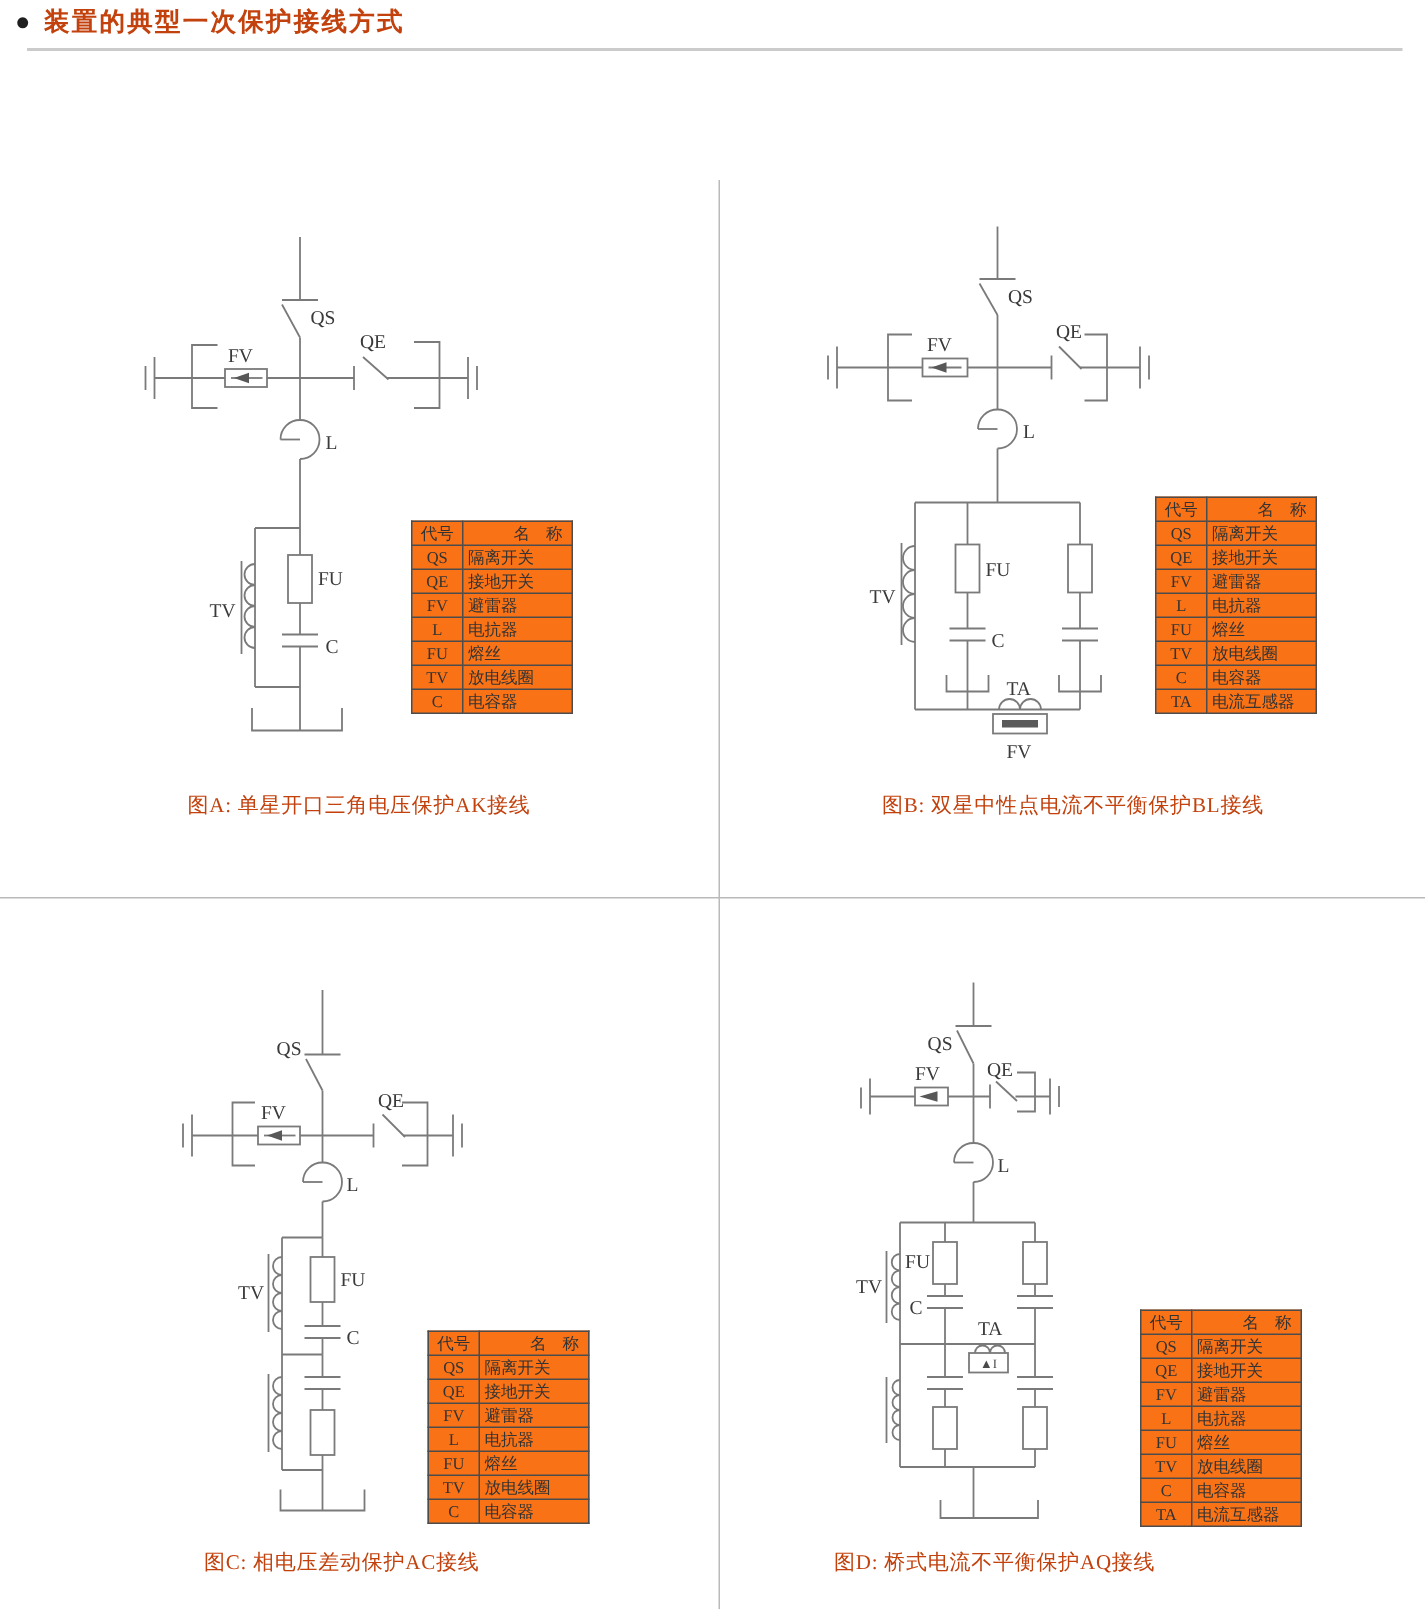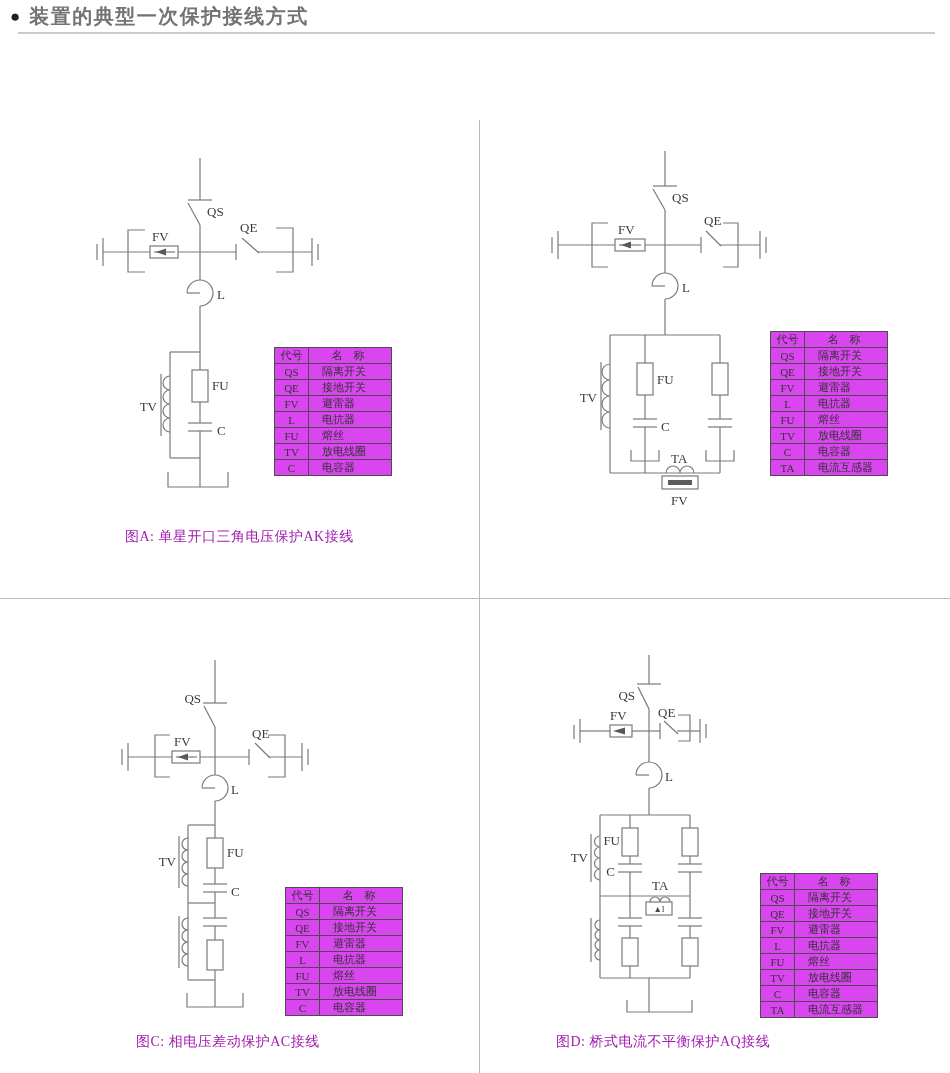--- a/index.html
+++ b/index.html
@@ -1,39 +1,39 @@
 <!DOCTYPE html>
 <html><head>
 <meta charset="utf-8">
 <style>
   html,body{margin:0;padding:0;background:#fff;}
   .page{position:relative;width:950px;height:1073px;background:#ffffff;overflow:hidden;
         font-family:"Liberation Serif","DejaVu Serif",serif;}
   .hdr{position:absolute;left:10px;top:3px;display:flex;align-items:center;gap:9px;}
   .bullet{font-size:17px;color:#1f1f1f;line-height:1;}
   .title{font-family:Liberation Sans, sans-serif;font-weight:bold;
-         font-size:20px;color:#737373;margin:0;letter-spacing:1.5px;}
+         font-size:17px;color:#c2410c;margin:0;letter-spacing:1.5px;}
   .title-rule{position:absolute;left:18px;top:32px;width:917px;height:2px;background:#cbcbcb;}
   .div-v{position:absolute;left:479px;top:120px;width:1px;height:953px;background:#bababa;}
   .div-h{position:absolute;left:0;top:598px;width:950px;height:1px;background:#bababa;}
   svg.circ{position:absolute;overflow:visible;}
   svg.circ line, svg.circ path{stroke:#7a7a7a;stroke-width:1.2;fill:none;}
   svg.circ rect{stroke:#7a7a7a;stroke-width:1.2;fill:#ffffff;}
   svg.circ rect.dark{stroke:none;fill:#5a5a5a;}
   svg.circ polygon{fill:#585858;stroke:none;}
   svg.circ text{fill:#3a3a3a;font-family:"Liberation Serif","DejaVu Serif",serif;font-size:13px;}
   svg.circ text.sym{font-size:8.5px;fill:#4a4a4a;}
-  table.legend{position:absolute;border-collapse:collapse;background:#d946ef;
+  table.legend{position:absolute;border-collapse:collapse;background:#f97316;
                font-size:11px;color:#333;table-layout:fixed;}
   table.legend td{border:1px solid #4c4c4c;height:14px;padding:0 2px;text-align:center;
                   white-space:nowrap;overflow:hidden;}
   table.legend td.code{width:29px;}
-  table.legend td.name{width:67px;text-align:left;padding-left:13px;}
-  table.legend td.name.hd{text-align:center;padding-left:2px;letter-spacing:4px;}
-  .caption{position:absolute;font-size:14px;color:#a21caf;letter-spacing:.5px;white-space:nowrap;}
+  table.legend td.name{width:67px;text-align:left;padding-left:3px;}
+  table.legend td.name.hd{text-align:right;padding-left:2px;letter-spacing:4px;}
+  .caption{position:absolute;font-size:14px;color:#c2410c;letter-spacing:.5px;white-space:nowrap;}
 </style>
 </head>
 <body>
 
 <div class="page">
 
   <div class="hdr">
     <span class="bullet">●</span>
     <h1 class="title">装置的典型一次保护接线方式</h1>
   </div>
@@ -265,20 +265,21 @@
     <tr>
       <td class="code">C</td>
       <td class="name">电容器</td>
         </tr>
     <tr>
       <td class="code">TA</td>
       <td class="name">电流互感器</td>
         </tr>
   </tbody>
     </table>
+  <div class="caption" style="left:588px;top:528px">图B: 双星中性点电流不平衡保护BL接线</div>
 
   <svg class="circ" style="left:0;top:598px" width="479" height="475" viewBox="0 598 479 475">
     <g>
       <line x1="215" y1="660" x2="215" y2="703"></line>
     </g>
     <g>
       <line x1="203" y1="703" x2="227" y2="703"></line>
       <line x1="204" y1="706" x2="215" y2="727"></line>
       <line x1="215" y1="727" x2="215" y2="758"></line>
     </g>

